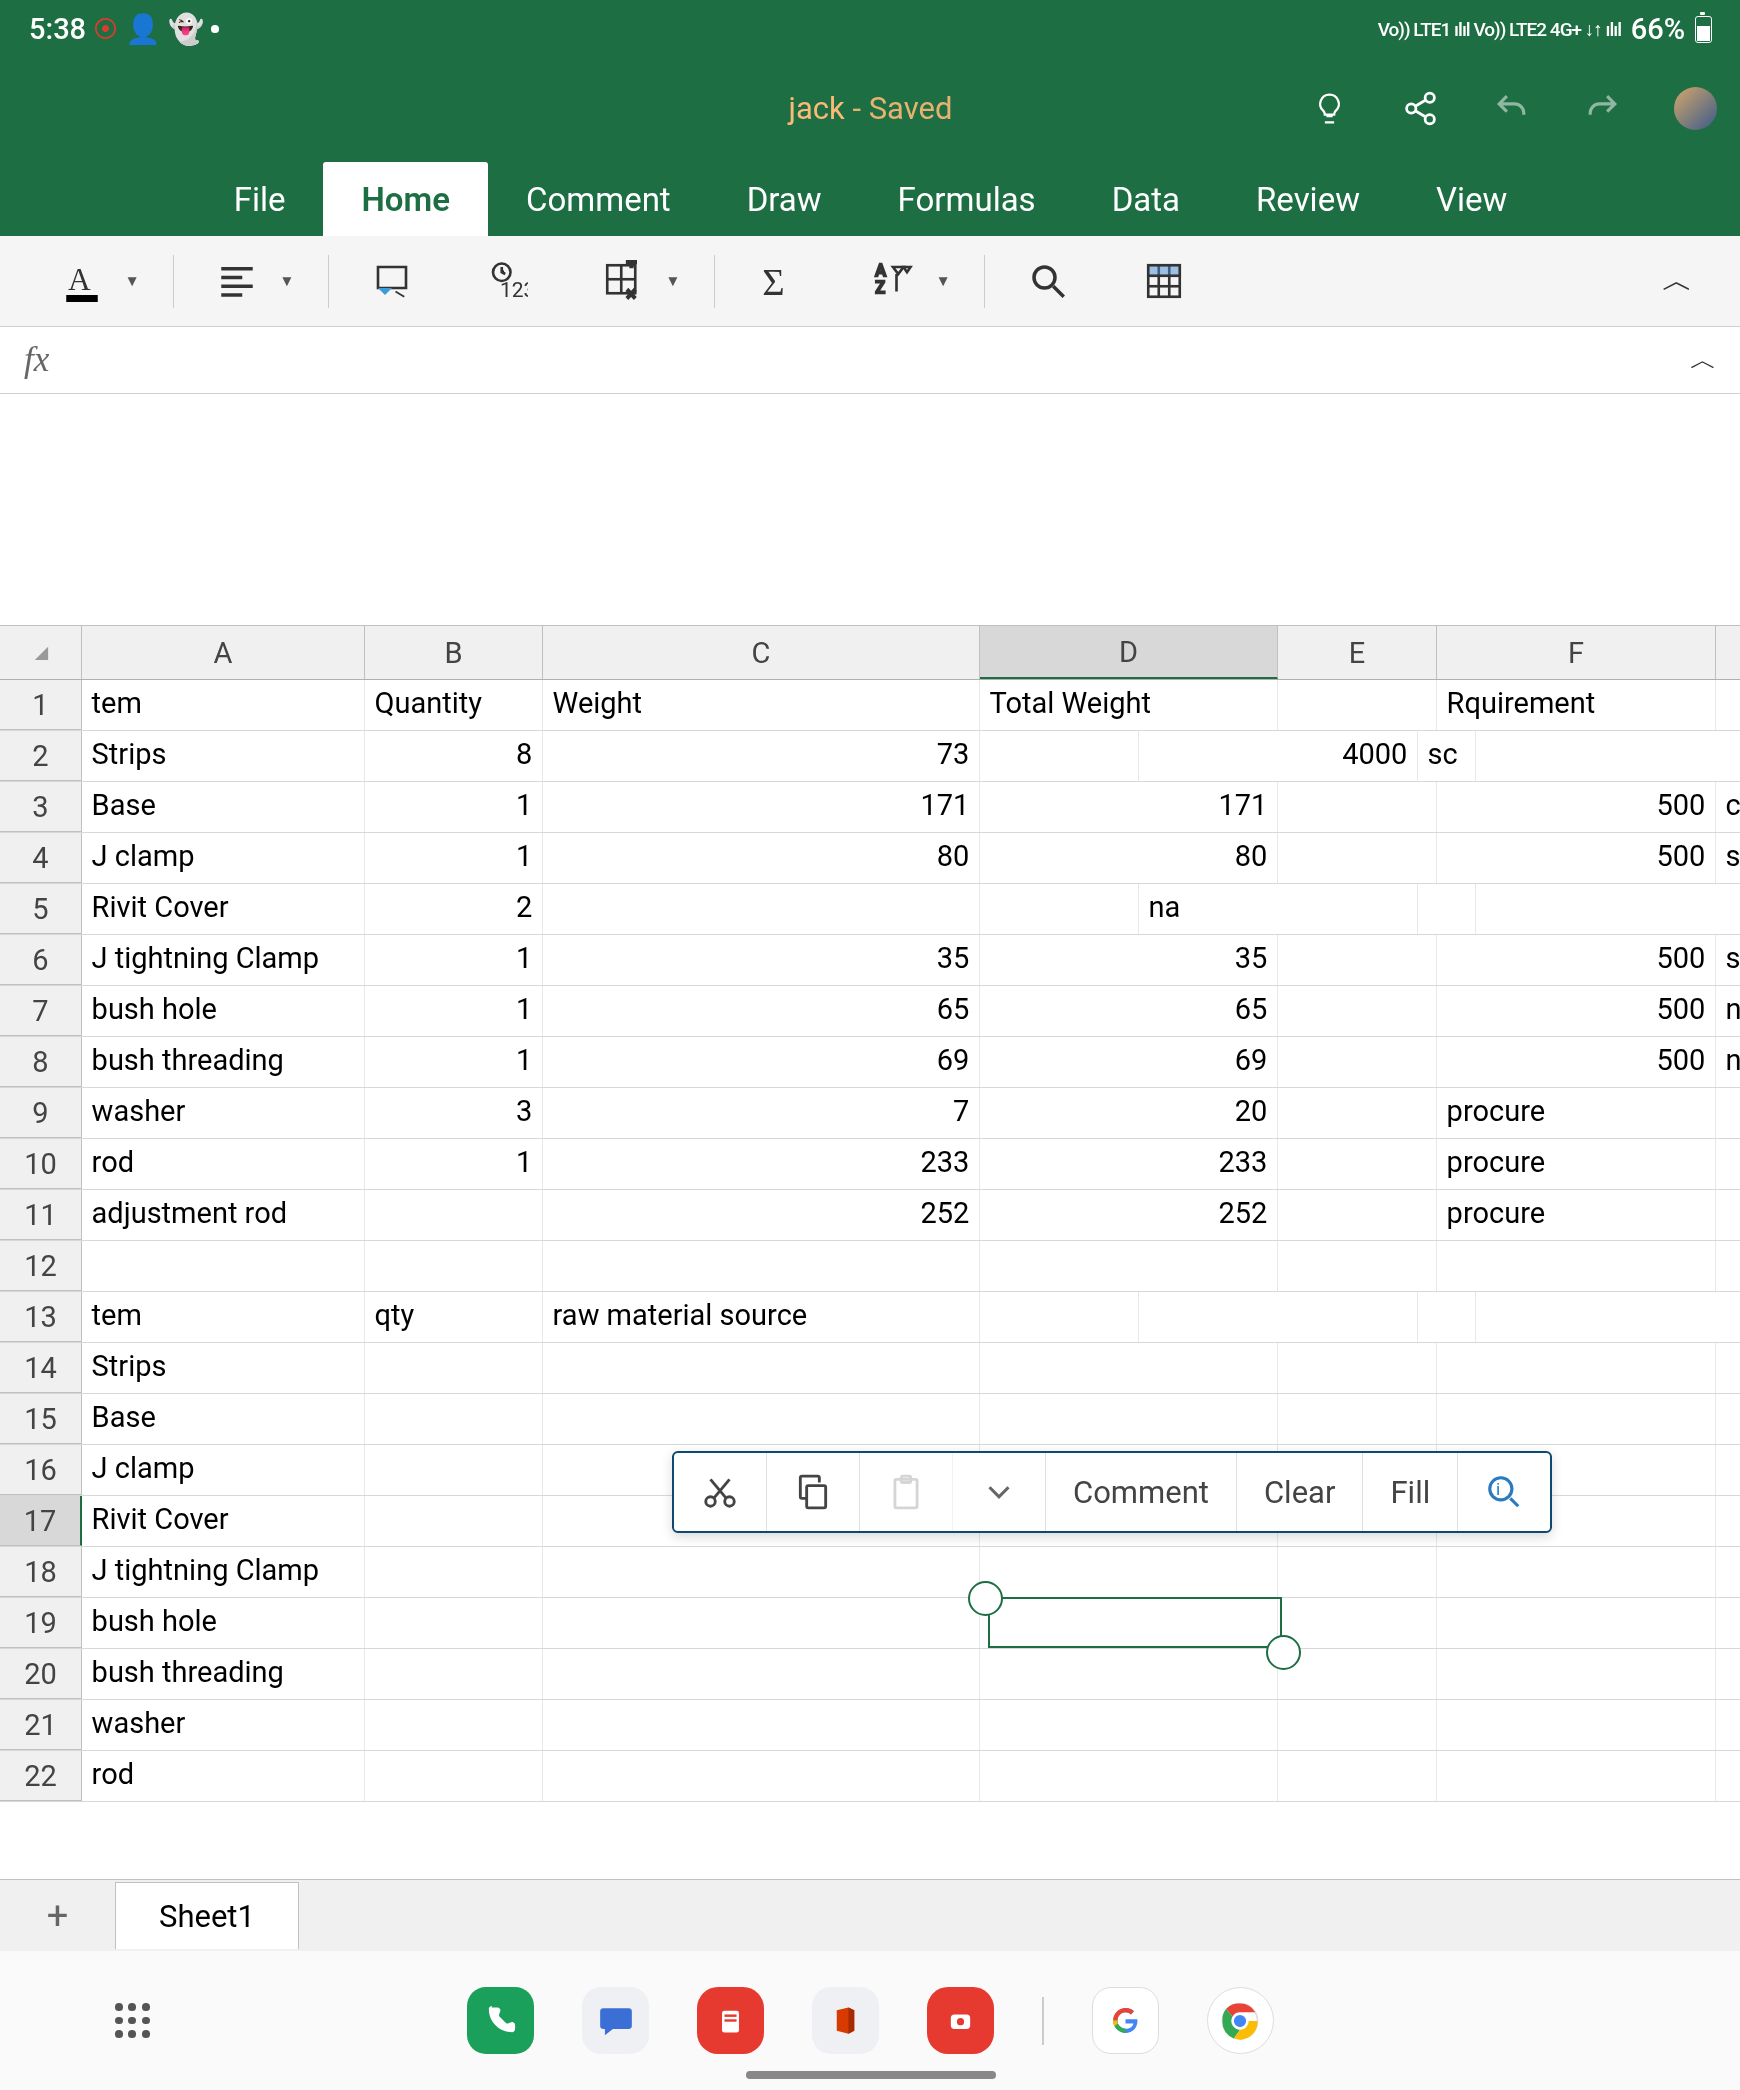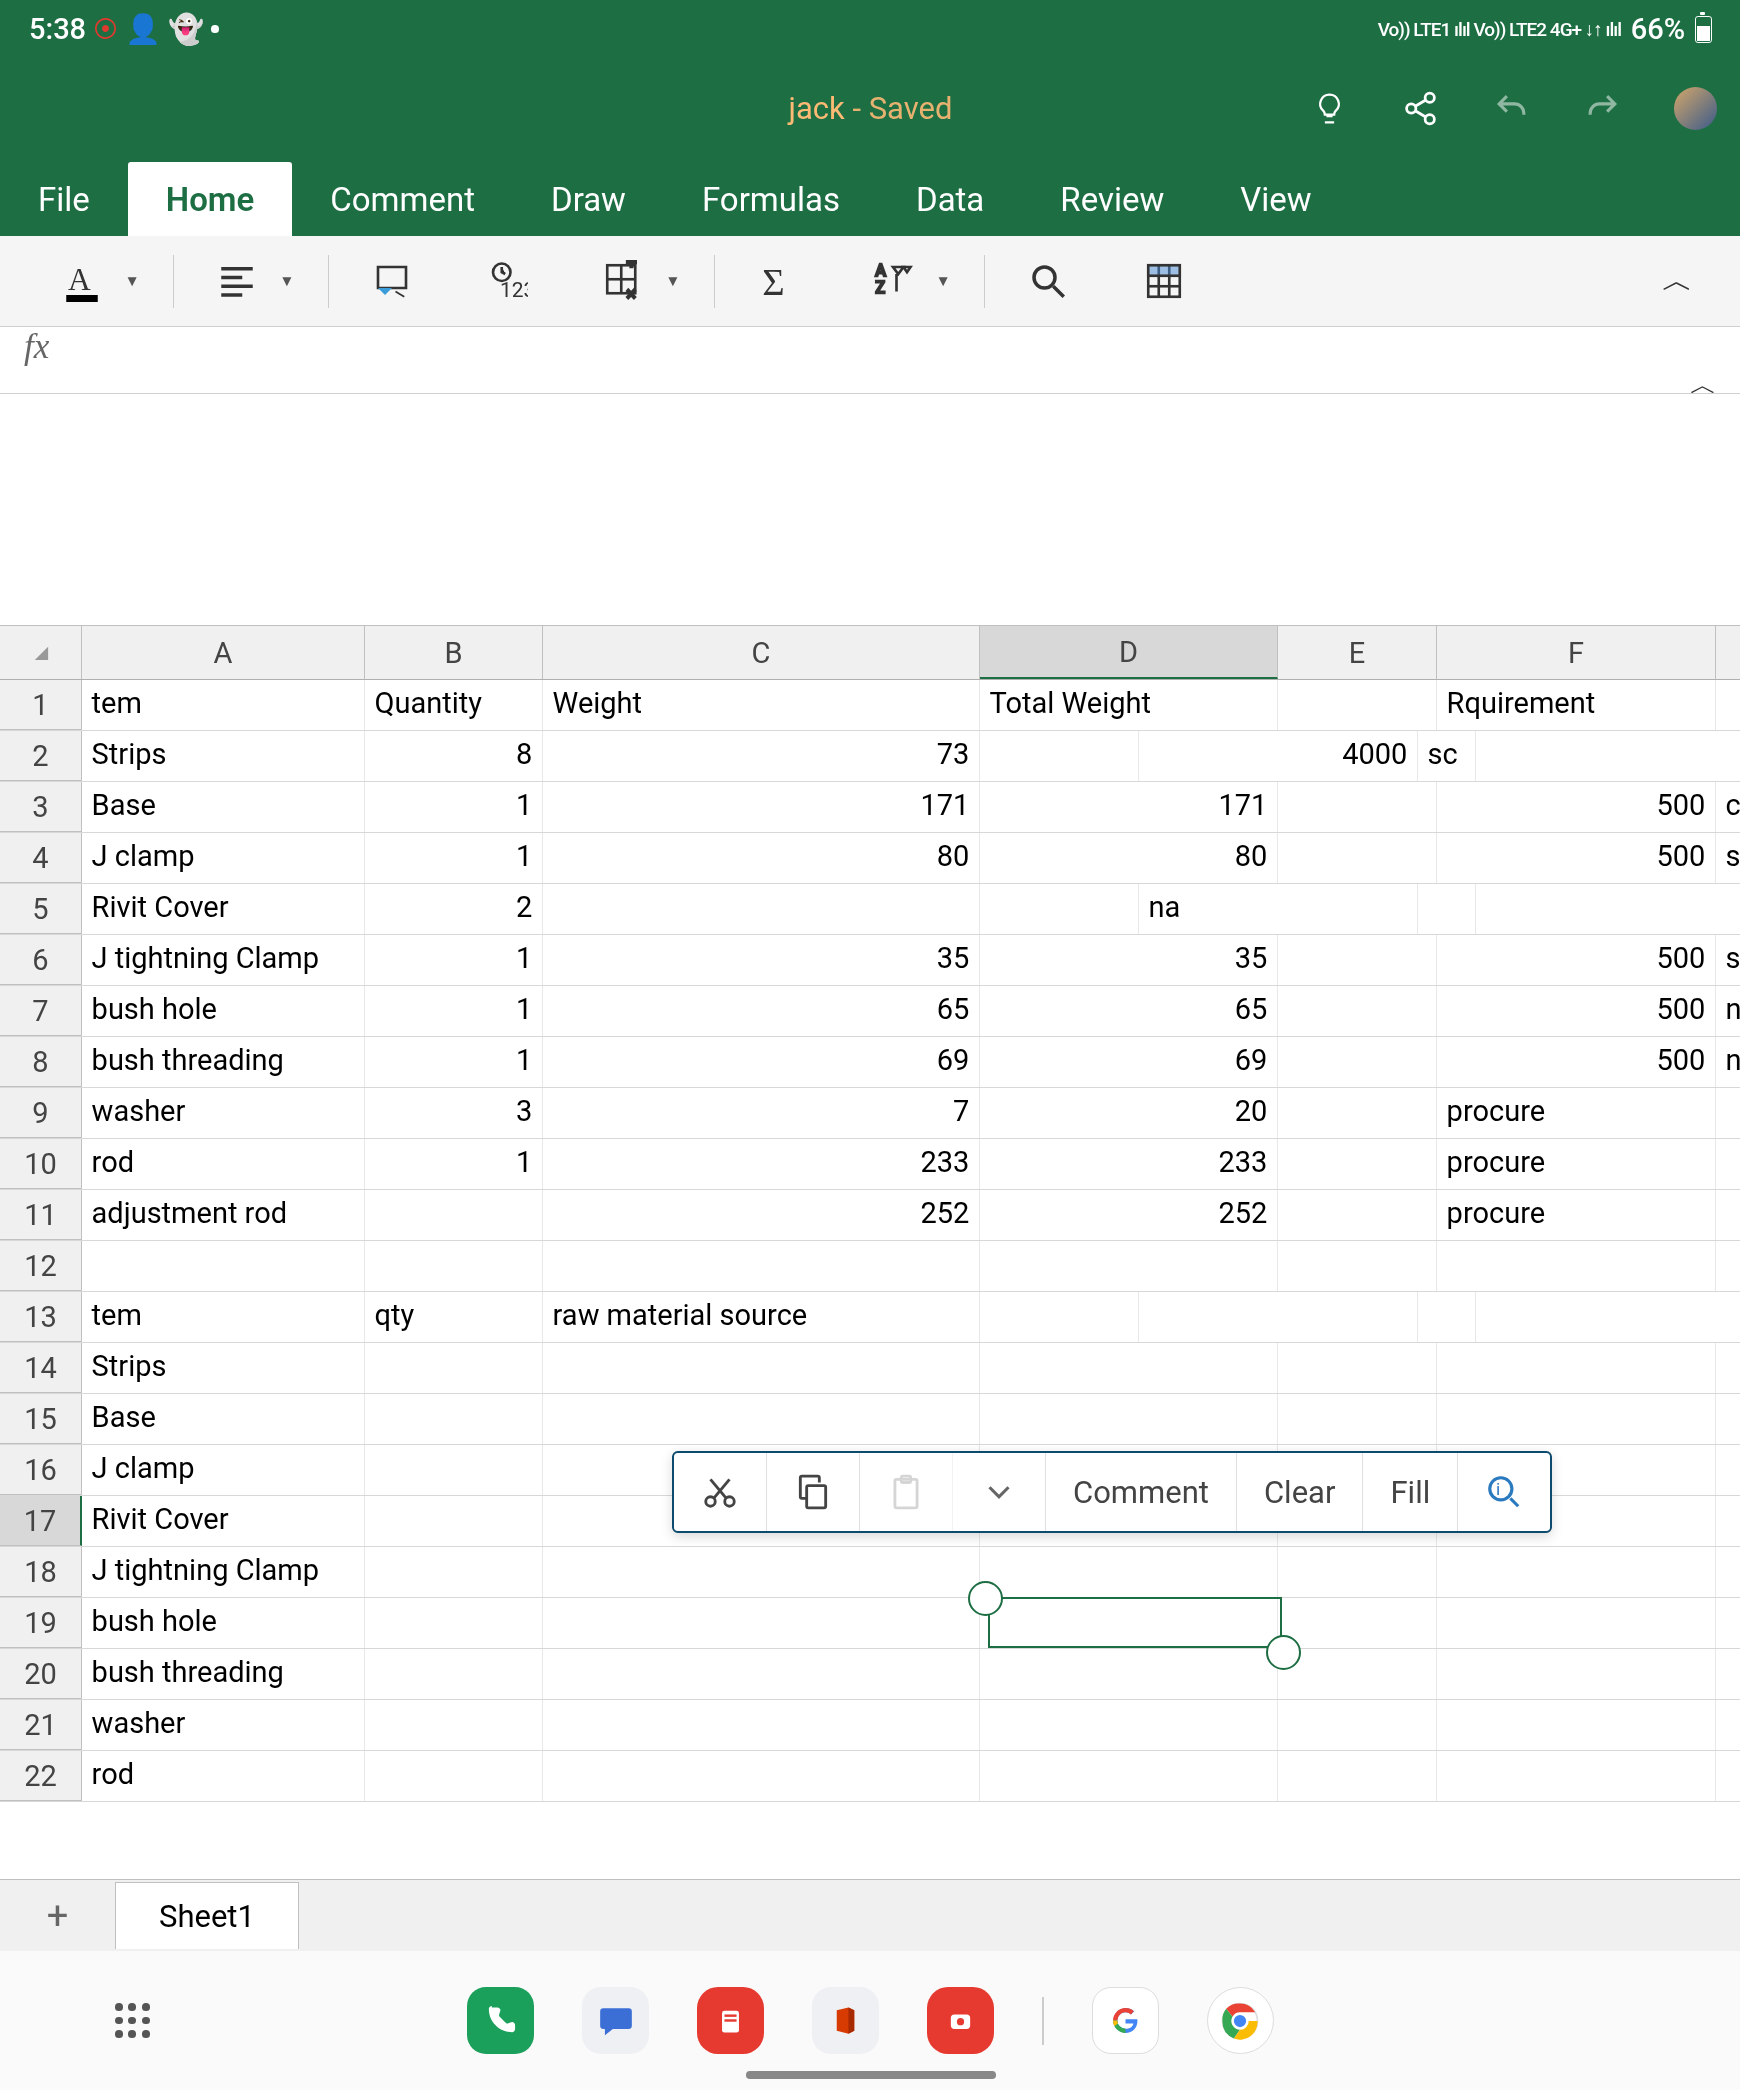--- a/index.html
+++ b/index.html
@@ -15,35 +15,35 @@
   .battery-icon::after { content: ""; position: absolute; bottom: 1px; left: 1px; right: 1px; height: 60%; background: #fff; }
 
   
   .title-bar { background: #1e6e44; color: #fdba74; height: 101px; display: flex; align-items: center; justify-content: center; position: relative; font-size: 31px; }
   .title-actions { position: absolute; right: 24px; display: flex; align-items: center; gap: 53px; }
   .title-icon { width: 38px; height: 38px; display: flex; align-items: center; justify-content: center; }
   .title-icon svg { width: 37px; height: 37px; }
   .avatar { width: 43px; height: 43px; border-radius: 50%; background: linear-gradient(135deg,#d4a76a,#3a5a8a); }
 
   
-  .tabs { background: #1e6e44; display: flex; align-items: flex-end; height: 77px; padding-left: 0; }
+  .tabs { background: #1e6e44; display: flex; align-items: flex-end; height: 77px; padding-left: 0; justify-content: center; }
   .tab { color: #fff; font-size: 33px; padding: 17.3px 38px; cursor: pointer; }
   .tab.active { background: #fff; color: #1e6e44; font-weight: 600; border-radius: 2.9px 2.9px 0 0; }
 
   
   .toolbar { background: #f5f5f5; border-bottom: 1px solid #d0d0d0; height: 91px; display: flex; align-items: center; padding: 0 29px; gap: 9.6px; }
   .tool-group { display: flex; align-items: center; gap: 9.6px; padding: 0 24px; }
   .tool-sep { width: 1px; height: 53px; background: #ccc; }
   .tool-btn { width: 58px; height: 58px; display: flex; align-items: center; justify-content: center; position: relative; }
   .tool-btn svg { width: 42px; height: 42px; }
   .tool-dropdown-caret { font-size: 15.4px; color: #555; margin-left: 3.8px; }
   .toolbar-collapse { margin-left: auto; font-size: 31px; color: #333; padding-right: 19px; }
 
   
-  .formula-bar { background: #fff; border-bottom: 1px solid #d0d0d0; height: 67px; display: flex; padding: 0 24px; flex-direction: column; }
+  .formula-bar { background: #fff; border-bottom: 1px solid #d0d0d0; height: 67px; display: flex; align-items: center; padding: 0 24px; }
   .fx-label { font-family: serif; font-style: italic; font-size: 35px; color: #666; }
   .formula-collapse { margin-left: auto; font-size: 27px; color: #333; }
 
   
   .spacer { height: 231px; background: #fff; }
 
   
   .grid { display: grid; border-top: 1px solid #c0c0c0; }
   .grid-header { display: flex; background: #f0f0f0; border-bottom: 1px solid #b0b0b0; }
   .col-header, .row-header, .corner { border-right: 1px solid #c0c0c0; display: flex; align-items: center; justify-content: center; font-size: 29px; color: #444; }

